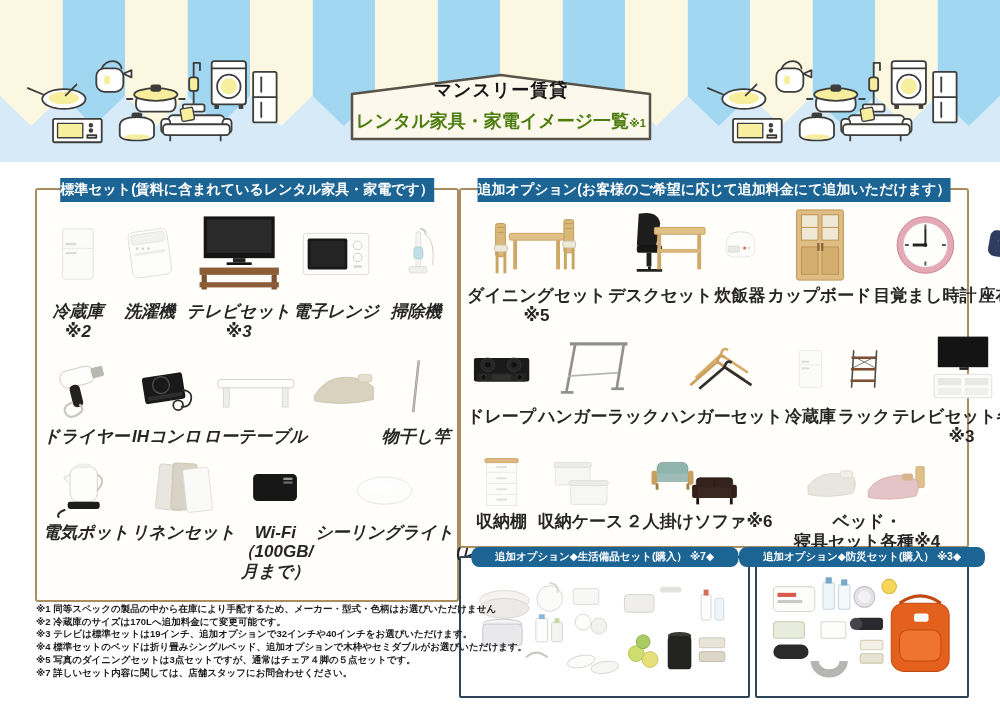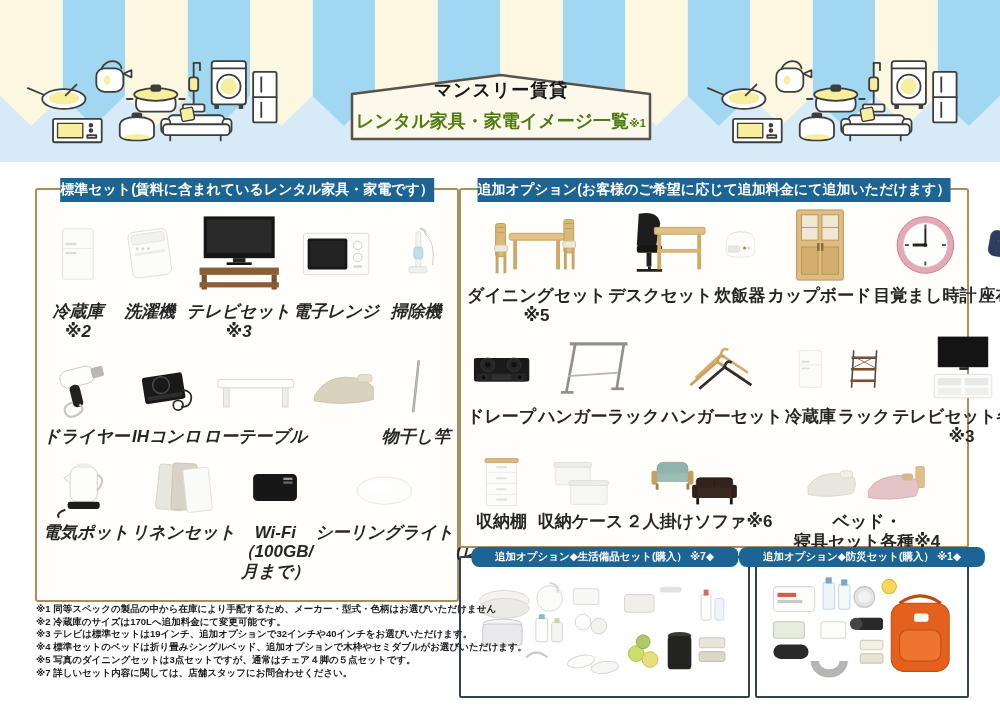--- a/index.html
+++ b/index.html
@@ -609,21 +609,21 @@
       <rect x="204" y="62" width="24" height="34" rx="4" fill="#23231f"></rect>
       <rect x="238" y="20" width="10" height="26" rx="2" fill="#fdfdfc" stroke="#d5d5d0"></rect>
       <rect x="240.5" y="15" width="5" height="6" fill="#d86a5a"></rect>
       <rect x="252" y="24" width="9" height="22" rx="2" fill="#eef4f8" stroke="#cfdbe4"></rect>
       <rect x="236" y="64" width="26" height="10" rx="2" fill="#e8e4da" stroke="#cfc9ba"></rect>
       <rect x="236" y="78" width="26" height="10" rx="2" fill="#dcd6c8" stroke="#c5bda9"></rect>
     </svg>
   </div>
 
   <div class="pbox pbox2">
-    <div class="hbar small">追加オプション◆防災セット(購入） ※1◆</div>
+    <div class="hbar small">追加オプション◆防災セット(購入） ※3◆</div>
     <svg class="collage" viewBox="0 0 195 110">
       <rect x="12" y="14" width="40" height="24" rx="4" fill="#fcfcfb" stroke="#d8d8d2"></rect>
       <rect x="16" y="20" width="18" height="4" fill="#d85a4a"></rect>
       <rect x="16" y="27" width="24" height="3" fill="#c9c9c4"></rect>
       <rect x="60" y="10" width="11" height="26" rx="2" fill="#eef5fa" stroke="#c6d8e2"></rect>
       <rect x="62.5" y="5" width="6" height="6" fill="#7aa8c8"></rect>
       <rect x="75" y="12" width="11" height="24" rx="2" fill="#f4f9fc" stroke="#c6d8e2"></rect>
       <rect x="77.5" y="7" width="6" height="6" fill="#7aa8c8"></rect>
       <circle cx="100" cy="24" r="10" fill="#e4e4e6" stroke="#c2c2c6"></circle>
       <circle cx="100" cy="24" r="6" fill="#f2f2f4"></circle>

